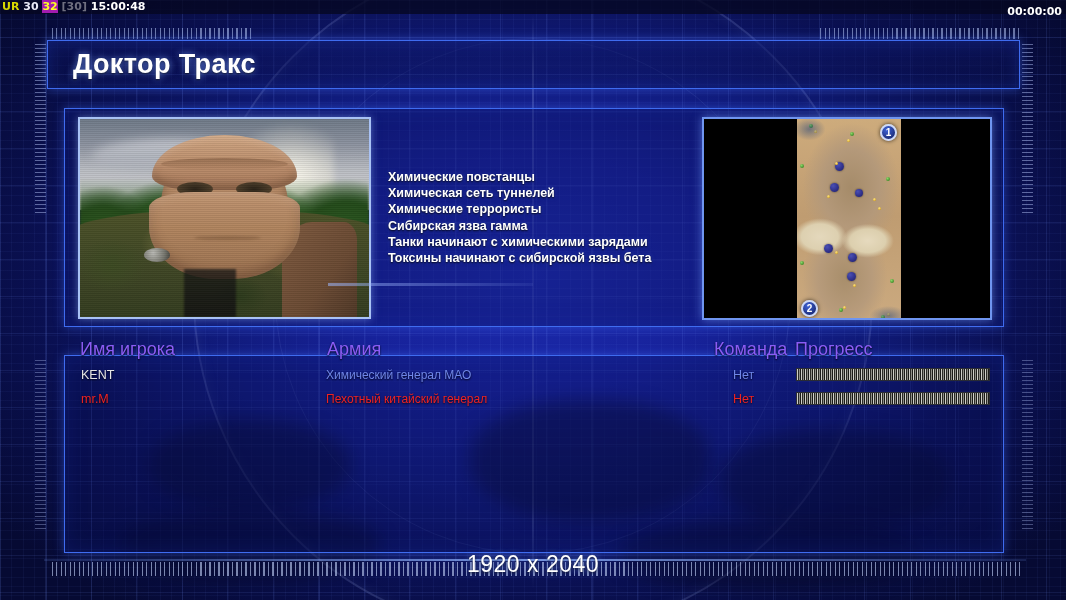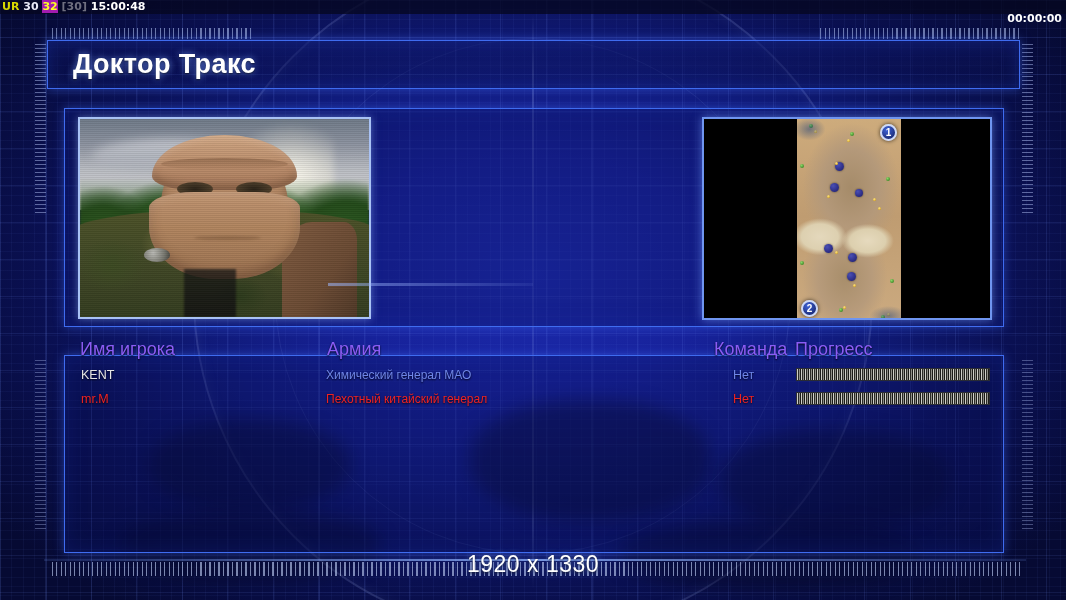--- a/index.html
+++ b/index.html
@@ -89,21 +89,21 @@
     width: 1066px;
     height: 14px;
     background: rgba(5,7,32,0.78);
     font-family: "DejaVu Sans", sans-serif;
     font-size: 11px;
     font-weight: bold;
     line-height: 14px;
     z-index: 40;
   }
   #statusbar .left { position: absolute; left: 2px; top: 0; white-space: nowrap; }
-  #statusbar .right { position: absolute; right: 4px; top: 12px; white-space: nowrap; text-align: right; }
+  #statusbar .right { position: absolute; right: 4px; top: 5px; white-space: nowrap; text-align: right; }
   .s-ur   { color: #d8d800; }
   .s-fps1 { color: #e9e9f5; }
   .s-fps2 { color: #ffff22; background: #a21caf; }
   .s-fps3 { color: #6f6f80; }
   .s-clk  { color: #ffffff; }
   .s-timer{ color: #ffffff; }
 
   
   .ruler {
     position: absolute;
@@ -520,20 +520,28 @@
         <div class="ptr-eye r"></div>
       </div>
       <div class="ptr-mask">
         <div class="ptr-mask-fold"></div>
       </div>
       <div class="ptr-strap"></div>
       <div class="ptr-knob"></div>
       <div class="ptr-grain"></div>
     </div>
 
+    <div id="desc-list">
+      <div class="desc-line">Химические повстанцы</div>
+      <div class="desc-line">Химическая сеть туннелей</div>
+      <div class="desc-line">Химические террористы</div>
+      <div class="desc-line">Сибирская язва гамма</div>
+      <div class="desc-line">Танки начинают с химическими зарядами</div>
+      <div class="desc-line">Токсины начинают с сибирской язвы бета</div>
+    </div>
 
     <div id="map-frame">
       <div id="map-img">
         <div class="map-bunker" style="left:38px;top:43px;width:9px;height:9px;"></div>
         <div class="map-bunker" style="left:33px;top:64px;width:9px;height:9px;"></div>
         <div class="map-bunker" style="left:58px;top:70px;width:8px;height:8px;"></div>
         <div class="map-bunker" style="left:27px;top:125px;width:9px;height:9px;"></div>
         <div class="map-bunker" style="left:51px;top:134px;width:9px;height:9px;"></div>
         <div class="map-bunker" style="left:50px;top:153px;width:9px;height:9px;"></div>
 
@@ -587,15 +595,15 @@
       <div class="p-name" style="color:#f02222;">mr.M</div>
       <div class="p-army" style="color:#f02222;">Пехотный китайский генерал</div>
       <div class="p-team" style="color:#f02222;">Нет</div>
       <div class="p-prog">
         <div class="p-prog-fill" style="width:100%;"></div>
       </div>
     </div>
 
   </div>
 
-  <div id="res-label">1920 x 1330</div>
+  <div id="res-label">1920 x 2040</div>
 
 </div>
 
 </body></html>

